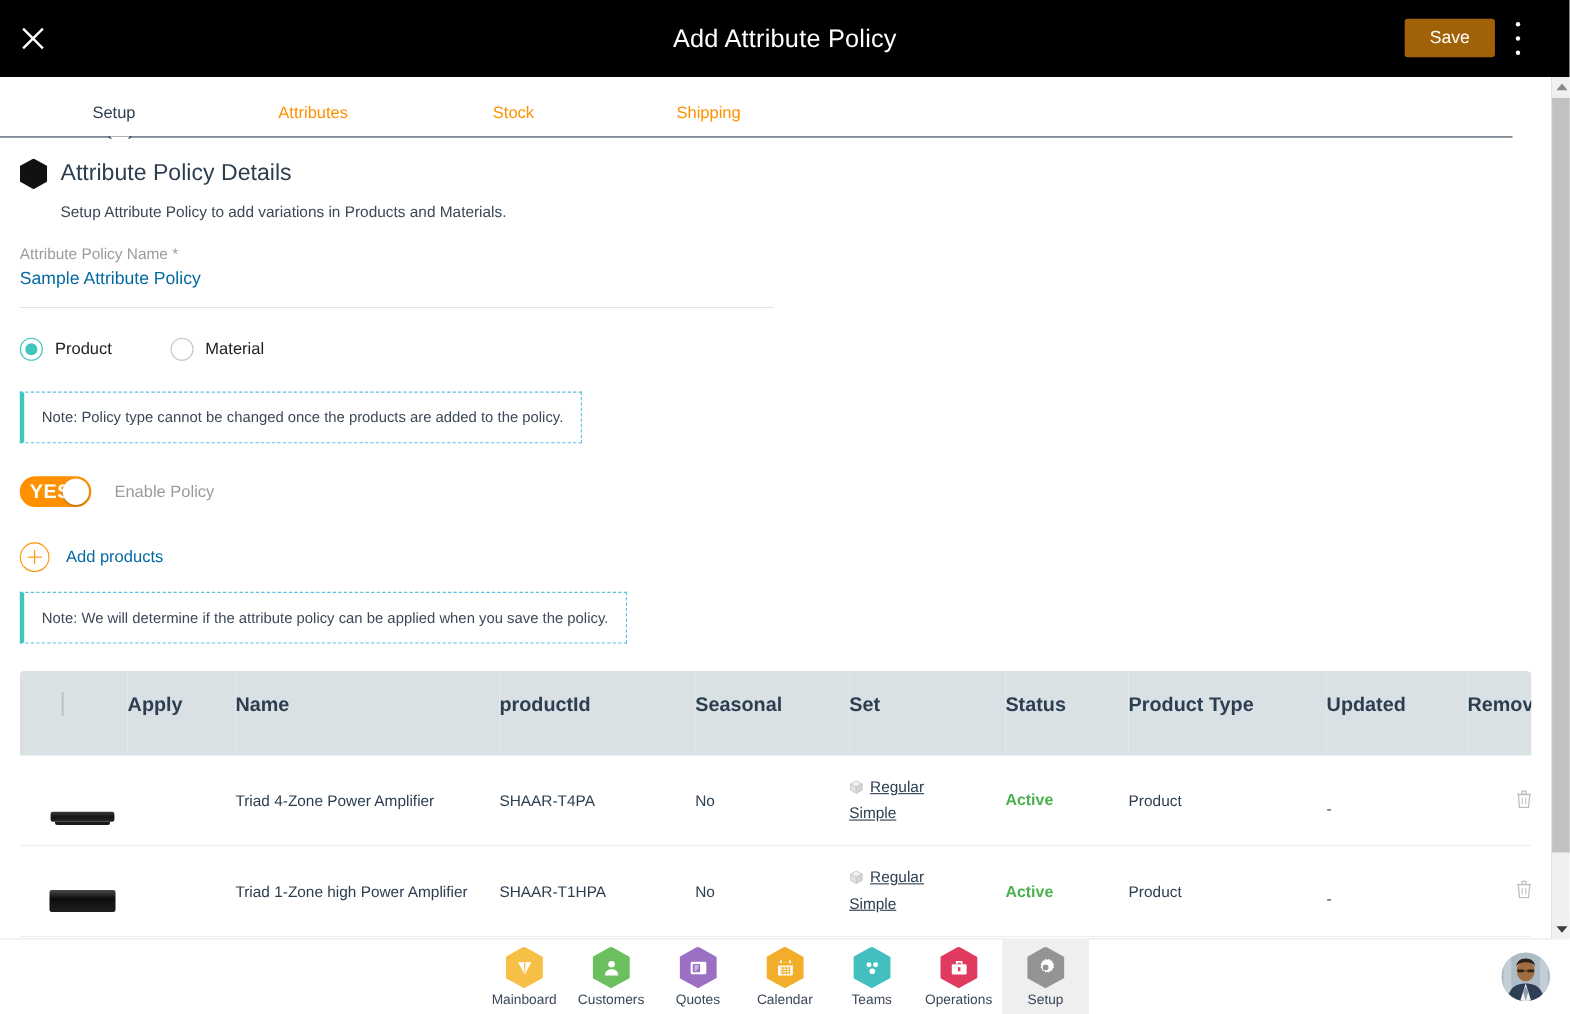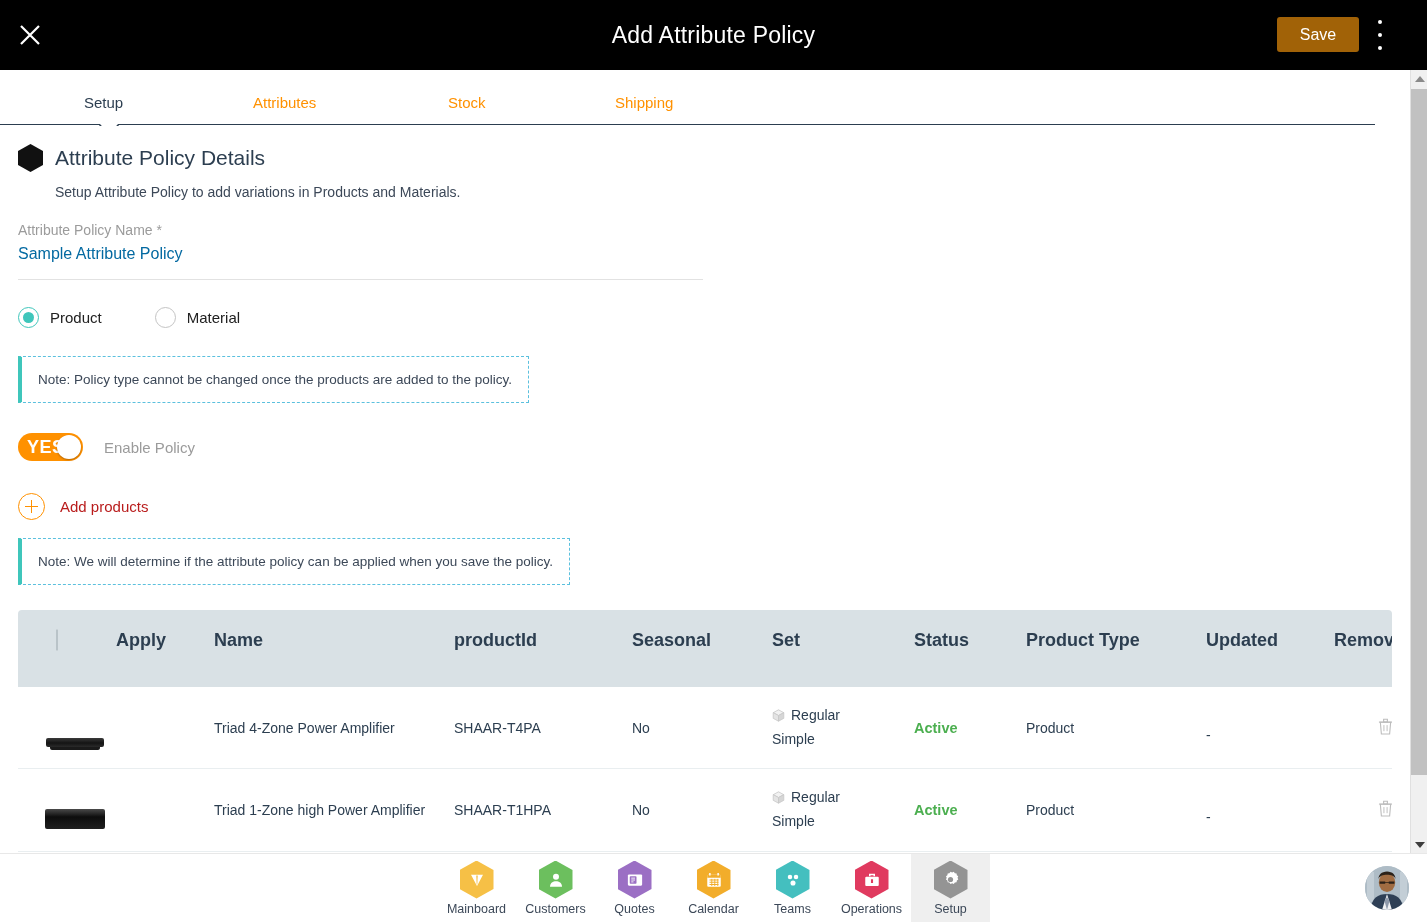--- a/index.html
+++ b/index.html
@@ -202,21 +202,21 @@
     border: 1px solid #ff9100;
     position: relative;
   }
   .plus-circle::before, .plus-circle::after {
     content: ""; position: absolute; background: #ff9100;
   }
   .plus-circle::before { left: 6px; top: 12px; width: 13px; height: 1px; }
   .plus-circle::after  { left: 12px; top: 6px; width: 1px; height: 13px; }
   .addrow-label {
     margin-left: 15px;
-    color: #b91c1c; font-size: 15px;
+    color: #0369a1; font-size: 15px;
   }
 
   .selected-title {
     margin: 43px 0 0 18px;
     font-size: 16px; color: #3c4858;
   }
 
   
   .table-wrap {
     margin: 25px 0 0 18px;
@@ -275,21 +275,21 @@
   .amp1::after {
     content: ""; position: absolute; left: 4px; right: 4px; bottom: -3px;
     height: 3px; background: #1a1a1a; border-radius: 0 0 2px 2px;
   }
   .amp2 {
     width: 60px; height: 20px;
     background: linear-gradient(#4a4a4a, #0d0d0d 40%, #1f1f1f);
     border-radius: 2px;
   }
   .status-active { color: #4caf50; font-weight: bold; font-size: 14.5px; }
-  .set-cell { line-height: 1.55; }
+  .set-cell { line-height: 1.55; text-decoration: underline; }
   .cube-icon {
     display: inline-block; vertical-align: -2px;
     margin-right: 6px;
   }
   .trash {
     margin-left: 44px; cursor: pointer;
     display: inline-block;
   }
 
   

